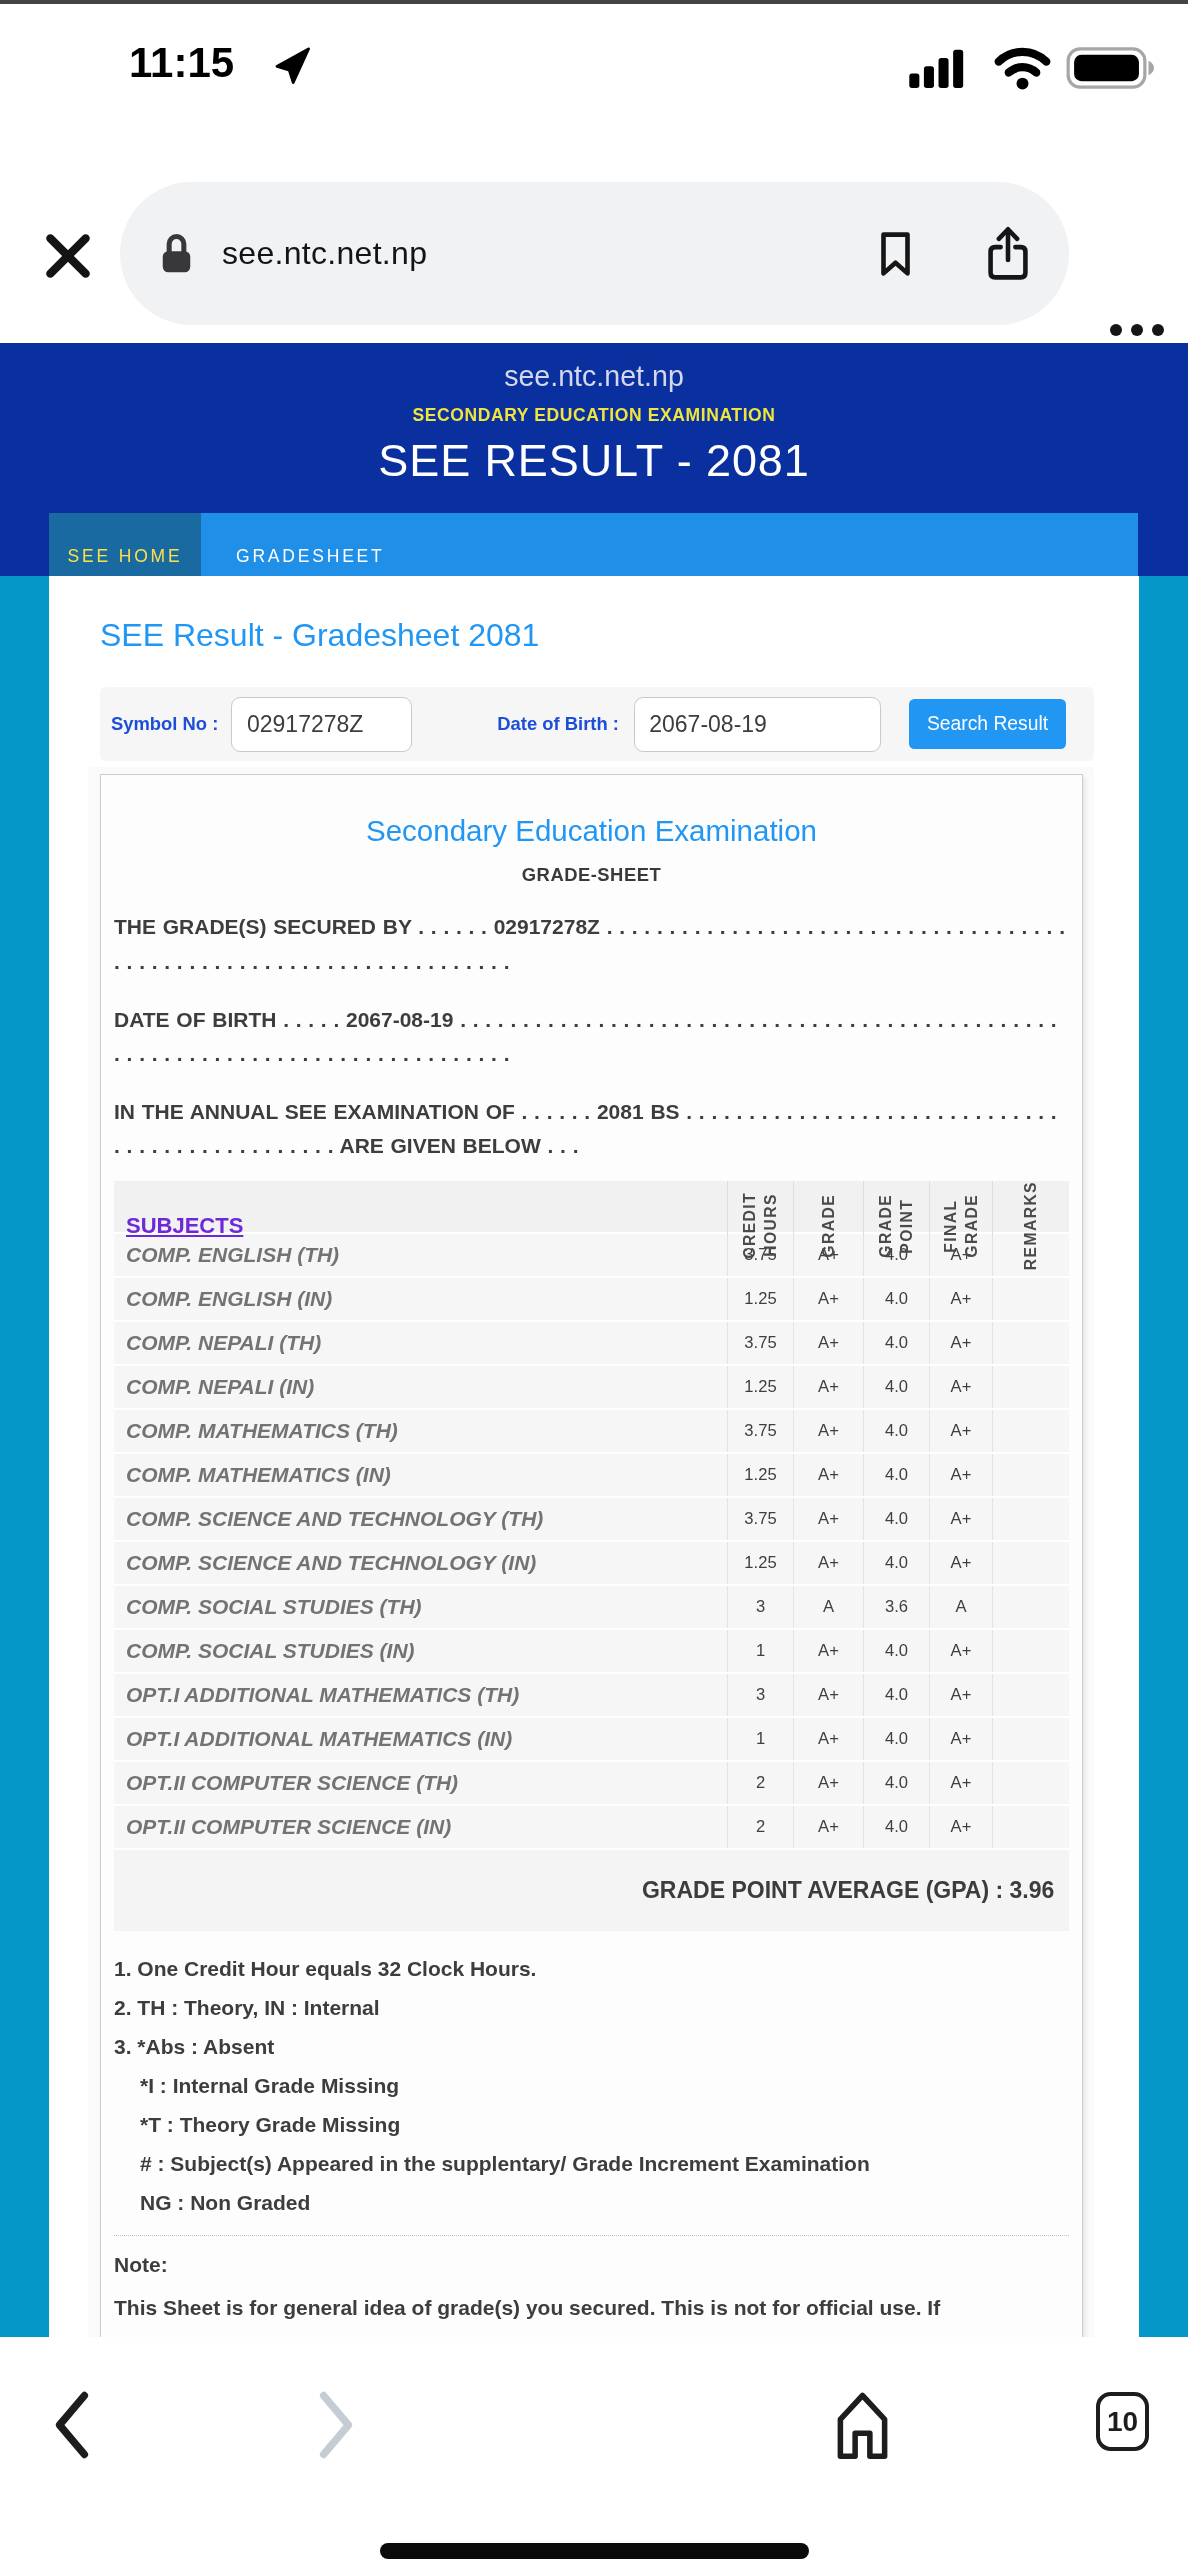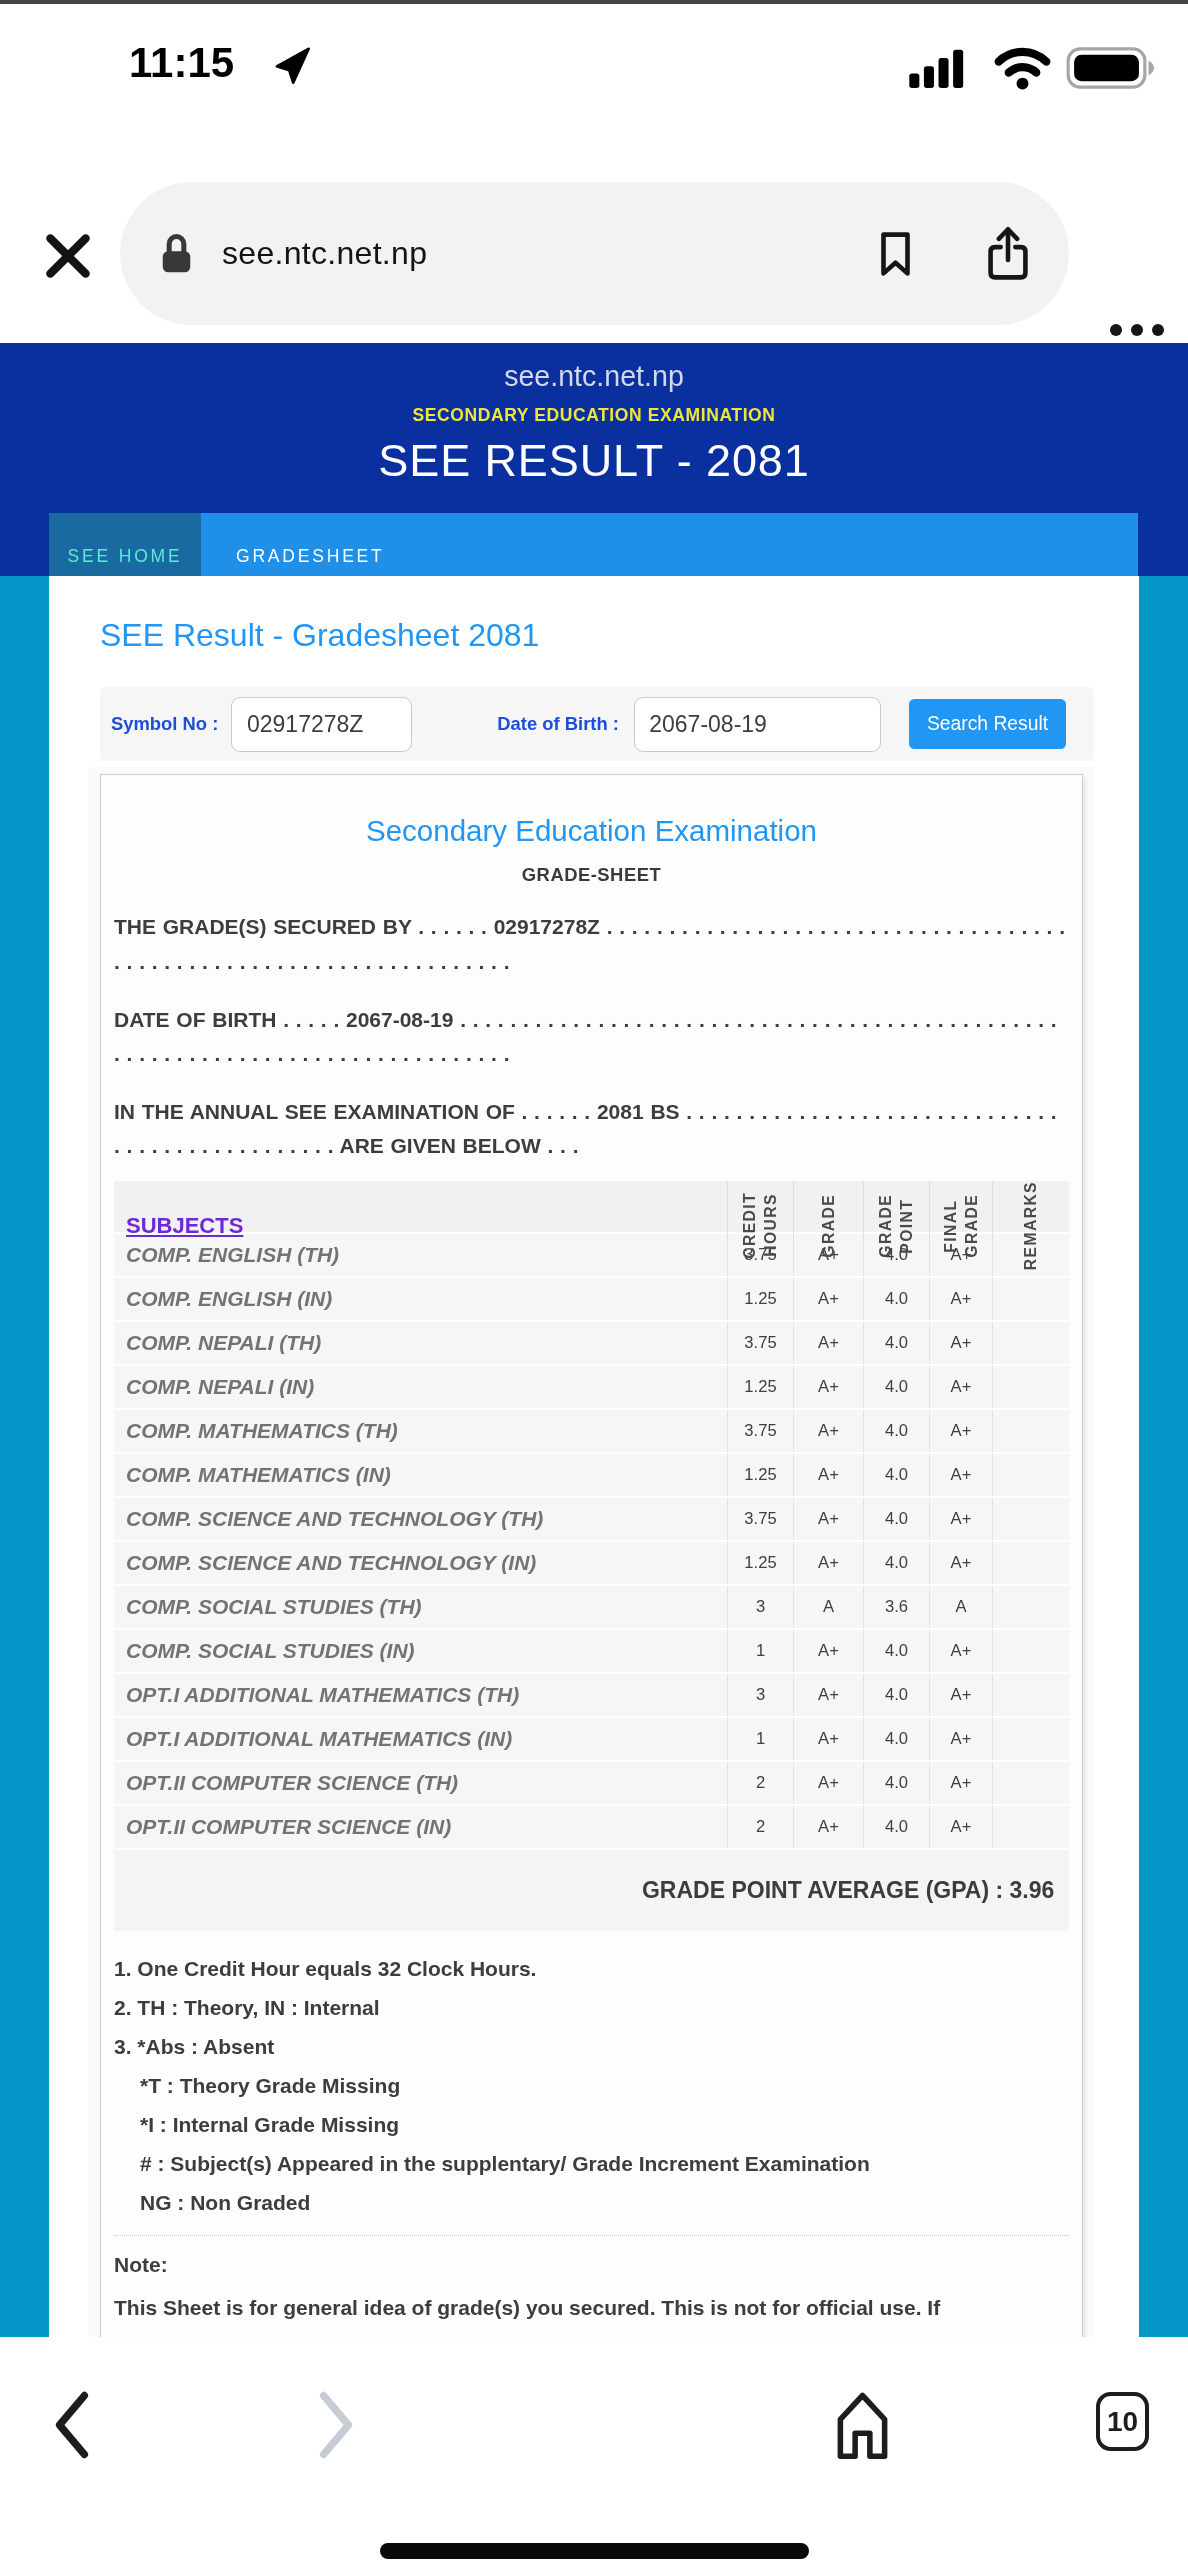--- a/index.html
+++ b/index.html
@@ -30,21 +30,21 @@
   
   .siteheader{position:absolute;top:339px;left:0;right:0;height:170px;background:var(--navy);text-align:center;}
   .sh-domain{padding-top:16.6px;font-size:28.6px;color:#d3d8ea;}
   .sh-tagline{margin-top:12px;font-size:17.5px;font-weight:700;color:var(--yellow);letter-spacing:0.6px;}
   .sh-title{margin-top:9.2px;font-size:45px;color:#ffffff;letter-spacing:0.9px;}
 
   
   .navbar{position:absolute;top:509px;left:0;right:0;height:86px;background:var(--navy);display:flex;}
   .nav-gutter-l{width:49px;background:var(--navy);}
   .nav-gutter-r{width:50px;background:var(--navy);}
-  .tab-home{width:152px;background:var(--tabactive);color:#5eead4;display:flex;align-items:center;justify-content:center;font-size:17.5px;letter-spacing:2.8px;}
+  .tab-home{width:152px;background:var(--tabactive);color:#fde047;display:flex;align-items:center;justify-content:center;font-size:17.5px;letter-spacing:2.8px;}
   .nav-rest{flex:1;background:var(--navblue);display:flex;align-items:center;}
   .tab-grade{margin-left:35px;color:#fff;font-size:17.5px;letter-spacing:2.8px;}
 
   
   .bodyarea{position:absolute;top:572px;left:0;width:1188px;height:1761px;background:var(--cyan);overflow:hidden;}
   .pagewhite{position:absolute;left:49px;top:0;width:1090px;height:1761px;background:#fff;overflow:hidden;}
   .page-title{margin:41px 45px 0 51px;font-size:32px;color:var(--link);}
   .form-panel{margin:33px 45px 0 51px;height:74px;background:#f6f6f6;border-radius:5.5px;display:flex;align-items:center;padding:0 11px;}
   .f-label{font-size:18.4px;font-weight:700;color:#1d4ed8;white-space:nowrap;}
   .f-input{height:55px;border:0.9px solid #c9c9c9;border-radius:9.2px;font-size:23px;color:#3d3d3d;padding:0 14.7px;background:#fff;font-family:inherit;outline:none;}
@@ -332,22 +332,22 @@
               </div>
             <div class="gpa-row">
               <span>GRADE POINT AVERAGE (GPA) : 3.96</span>
             </div>
           </div>
 
           <div class="footnotes" id="footnotes">
               <div class="fn">1. One Credit Hour equals 32 Clock Hours.</div>
               <div class="fn">2. TH : Theory, IN : Internal</div>
               <div class="fn">3. *Abs : Absent</div>
+              <div class="fn indent">*I : Internal Grade Missing</div>
               <div class="fn indent">*T : Theory Grade Missing</div>
-              <div class="fn indent">*I : Internal Grade Missing</div>
               <div class="fn indent"># : Subject(s) Appeared in the supplentary/ Grade Increment Examination</div>
               <div class="fn indent">NG : Non Graded</div>
             </div>
           <div class="dotted-sep"></div>
           <div class="note-label">Note:</div>
           <div class="note-text">This Sheet is for general idea of grade(s) you secured. This is not for official use. If</div>
         </div>
       </div>
 
     </div>

